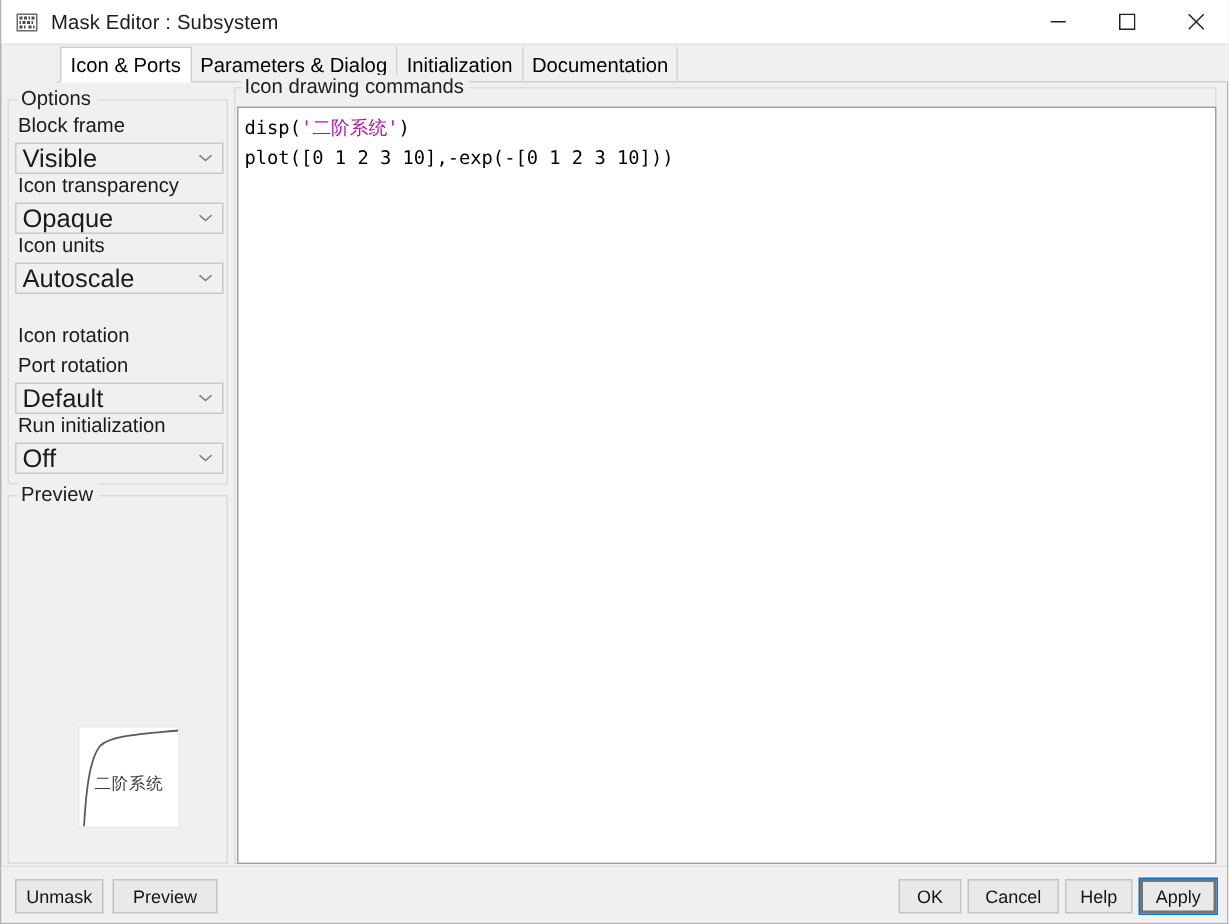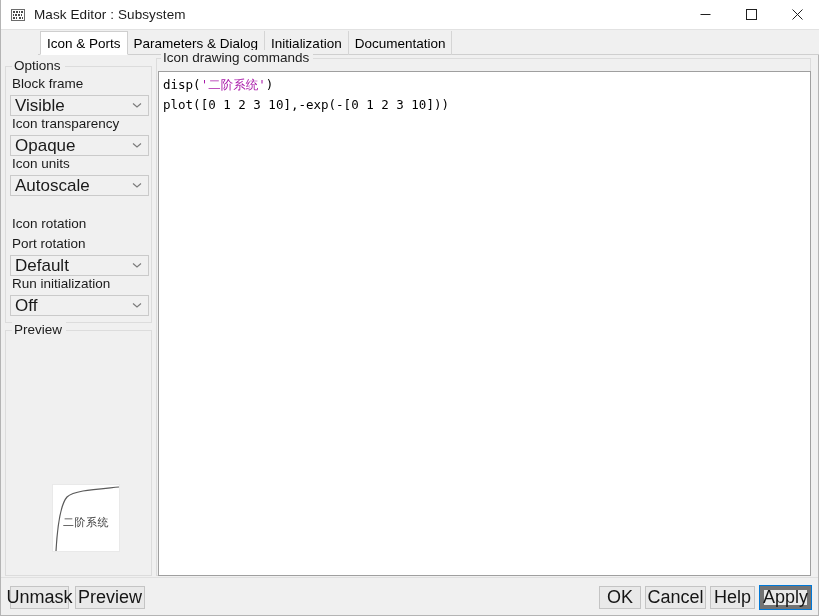--- a/index.html
+++ b/index.html
@@ -197,27 +197,27 @@
     width: 817px; height: 38px;
     background: #f0f0f0;
     border-top: 1px solid #e0e0e0;
   }
   .btn {
     position: absolute;
     top: 8px;
     height: 23px;
     background: #e9e9e9;
     border: 1px solid #c4c4c4;
-    font-size: 18px;
+    font-size: 12px;
     color: #151515;
     display: flex; align-items: center; justify-content: center;
     font-family: "Liberation Sans", sans-serif;
   }
   .btn.focused {
-    border: 4px solid #737373;
+    border: 2px solid #737373;
     outline: 1px solid #0078d7;
     outline-offset: 0px;
     background: #e9e9e9;
   }
 </style>
 </head>
 <body>
 
 <div id="app">
 

